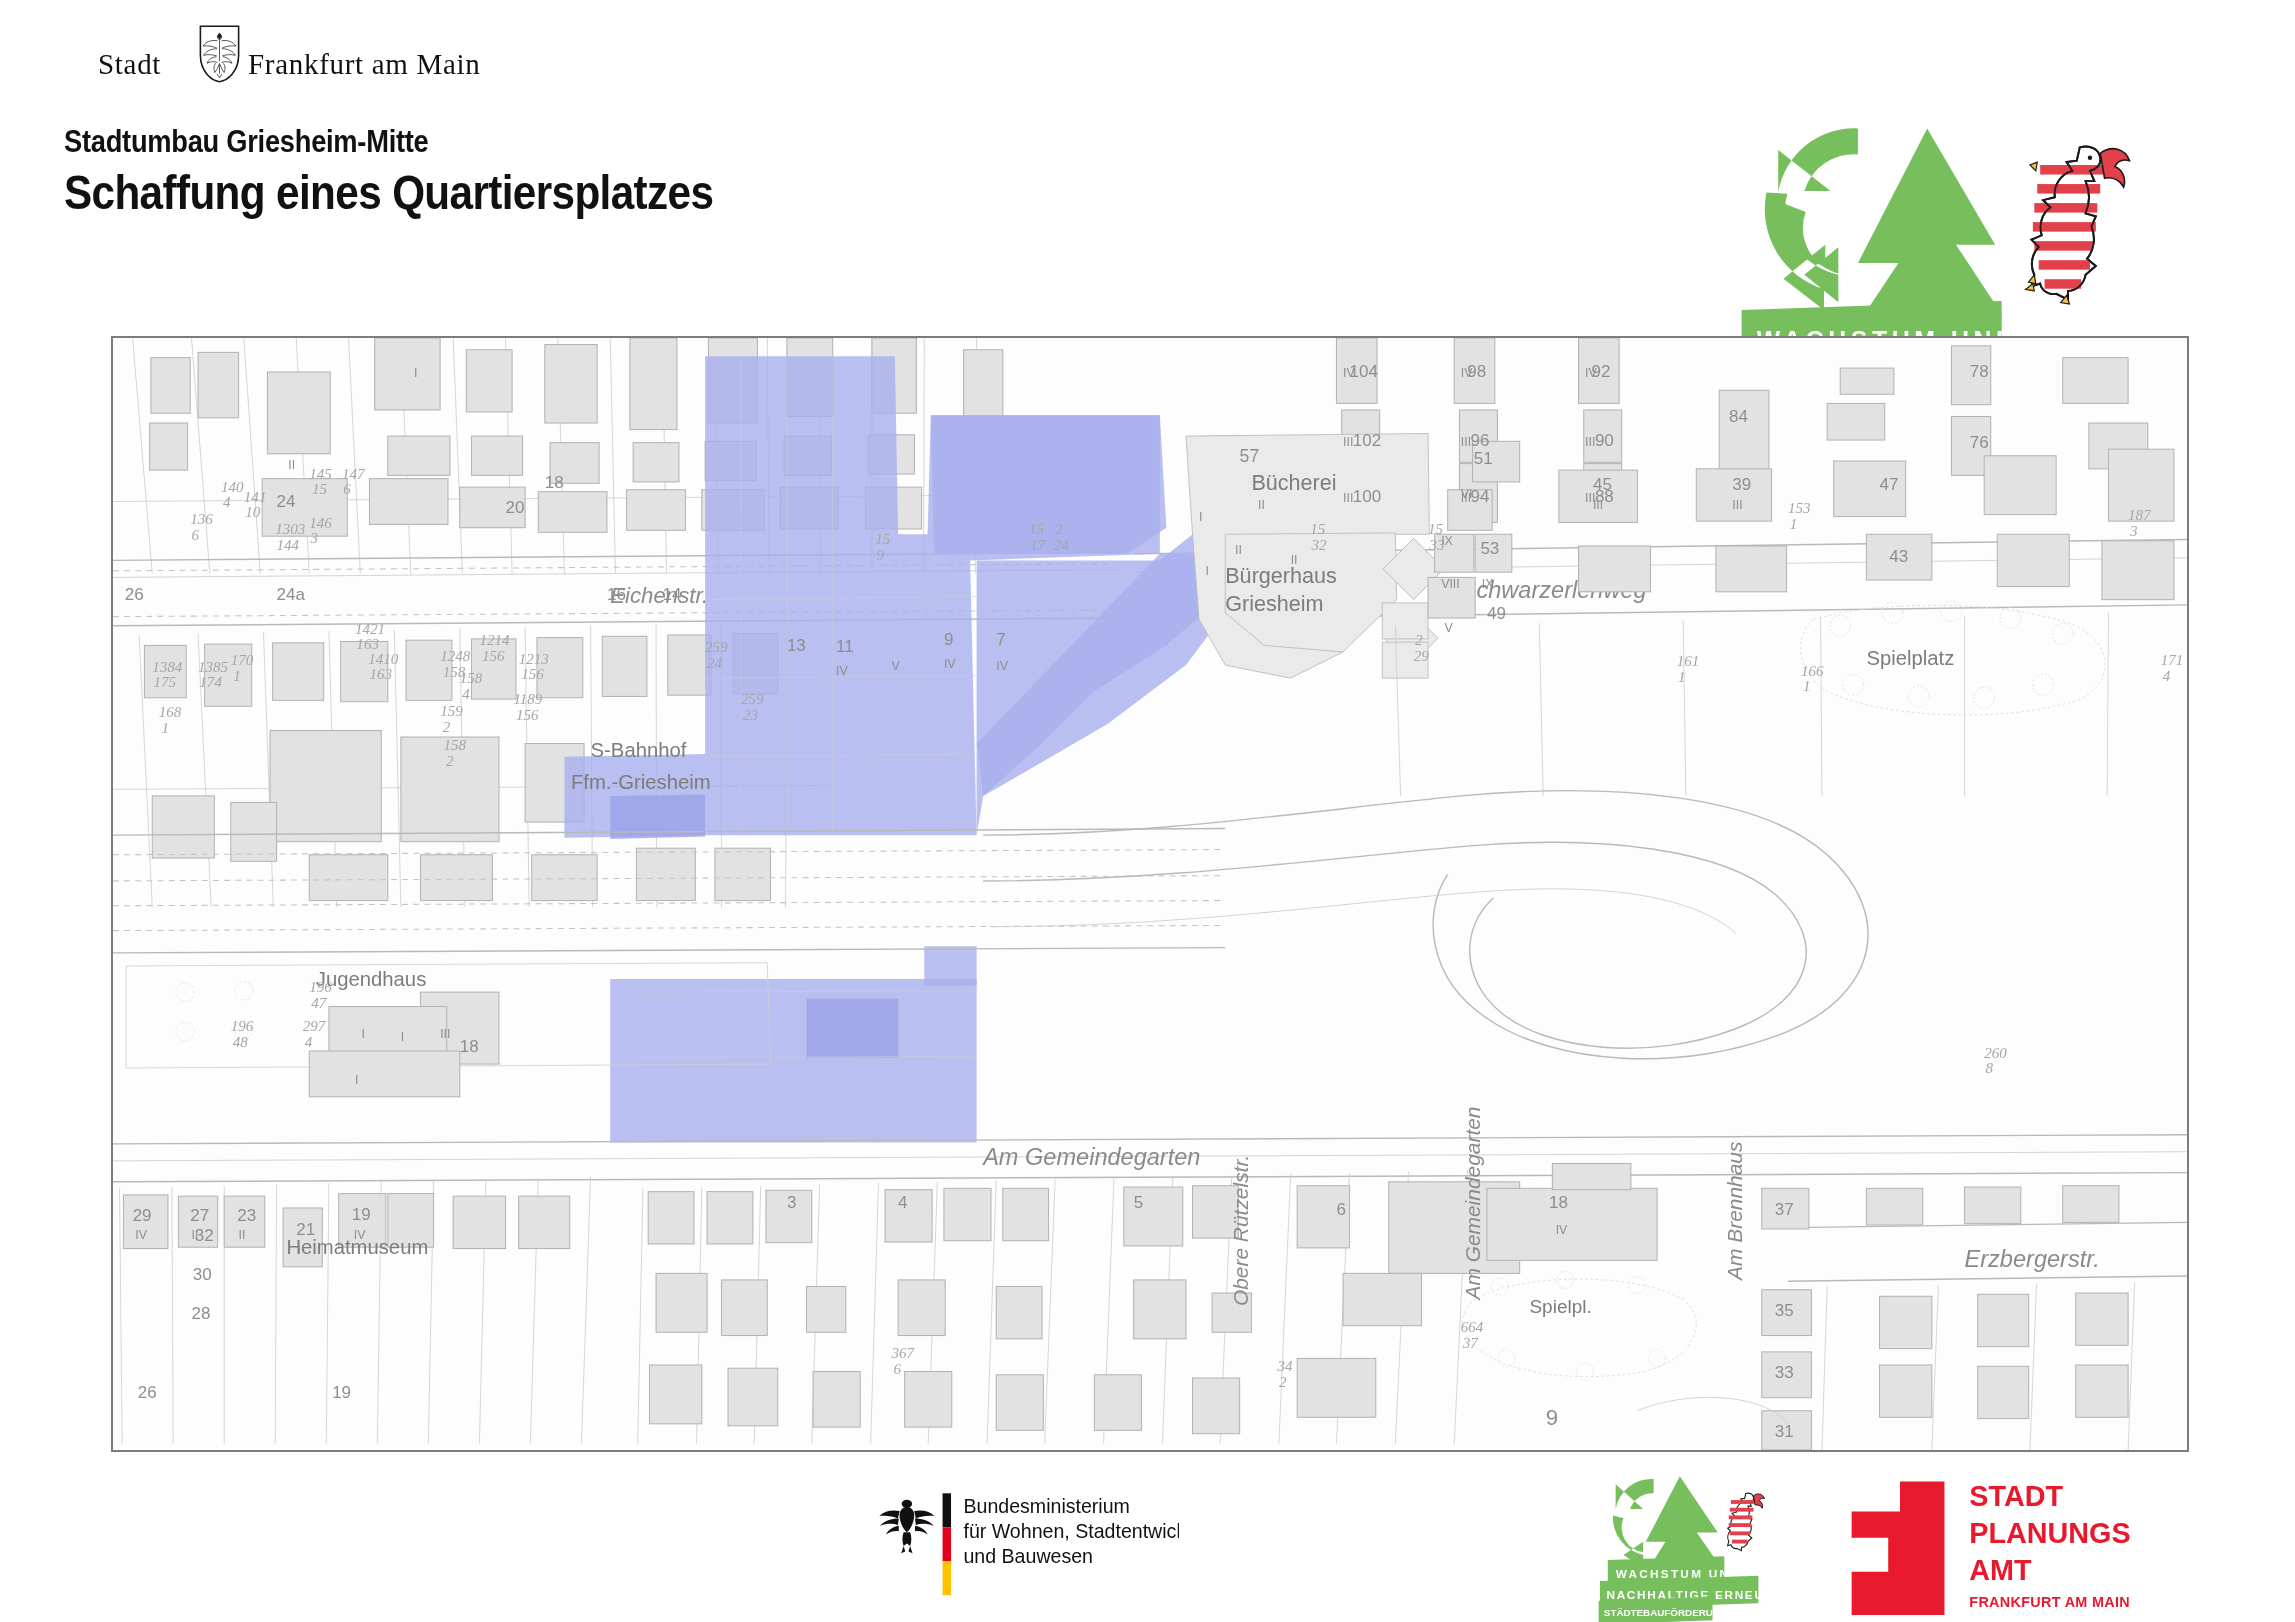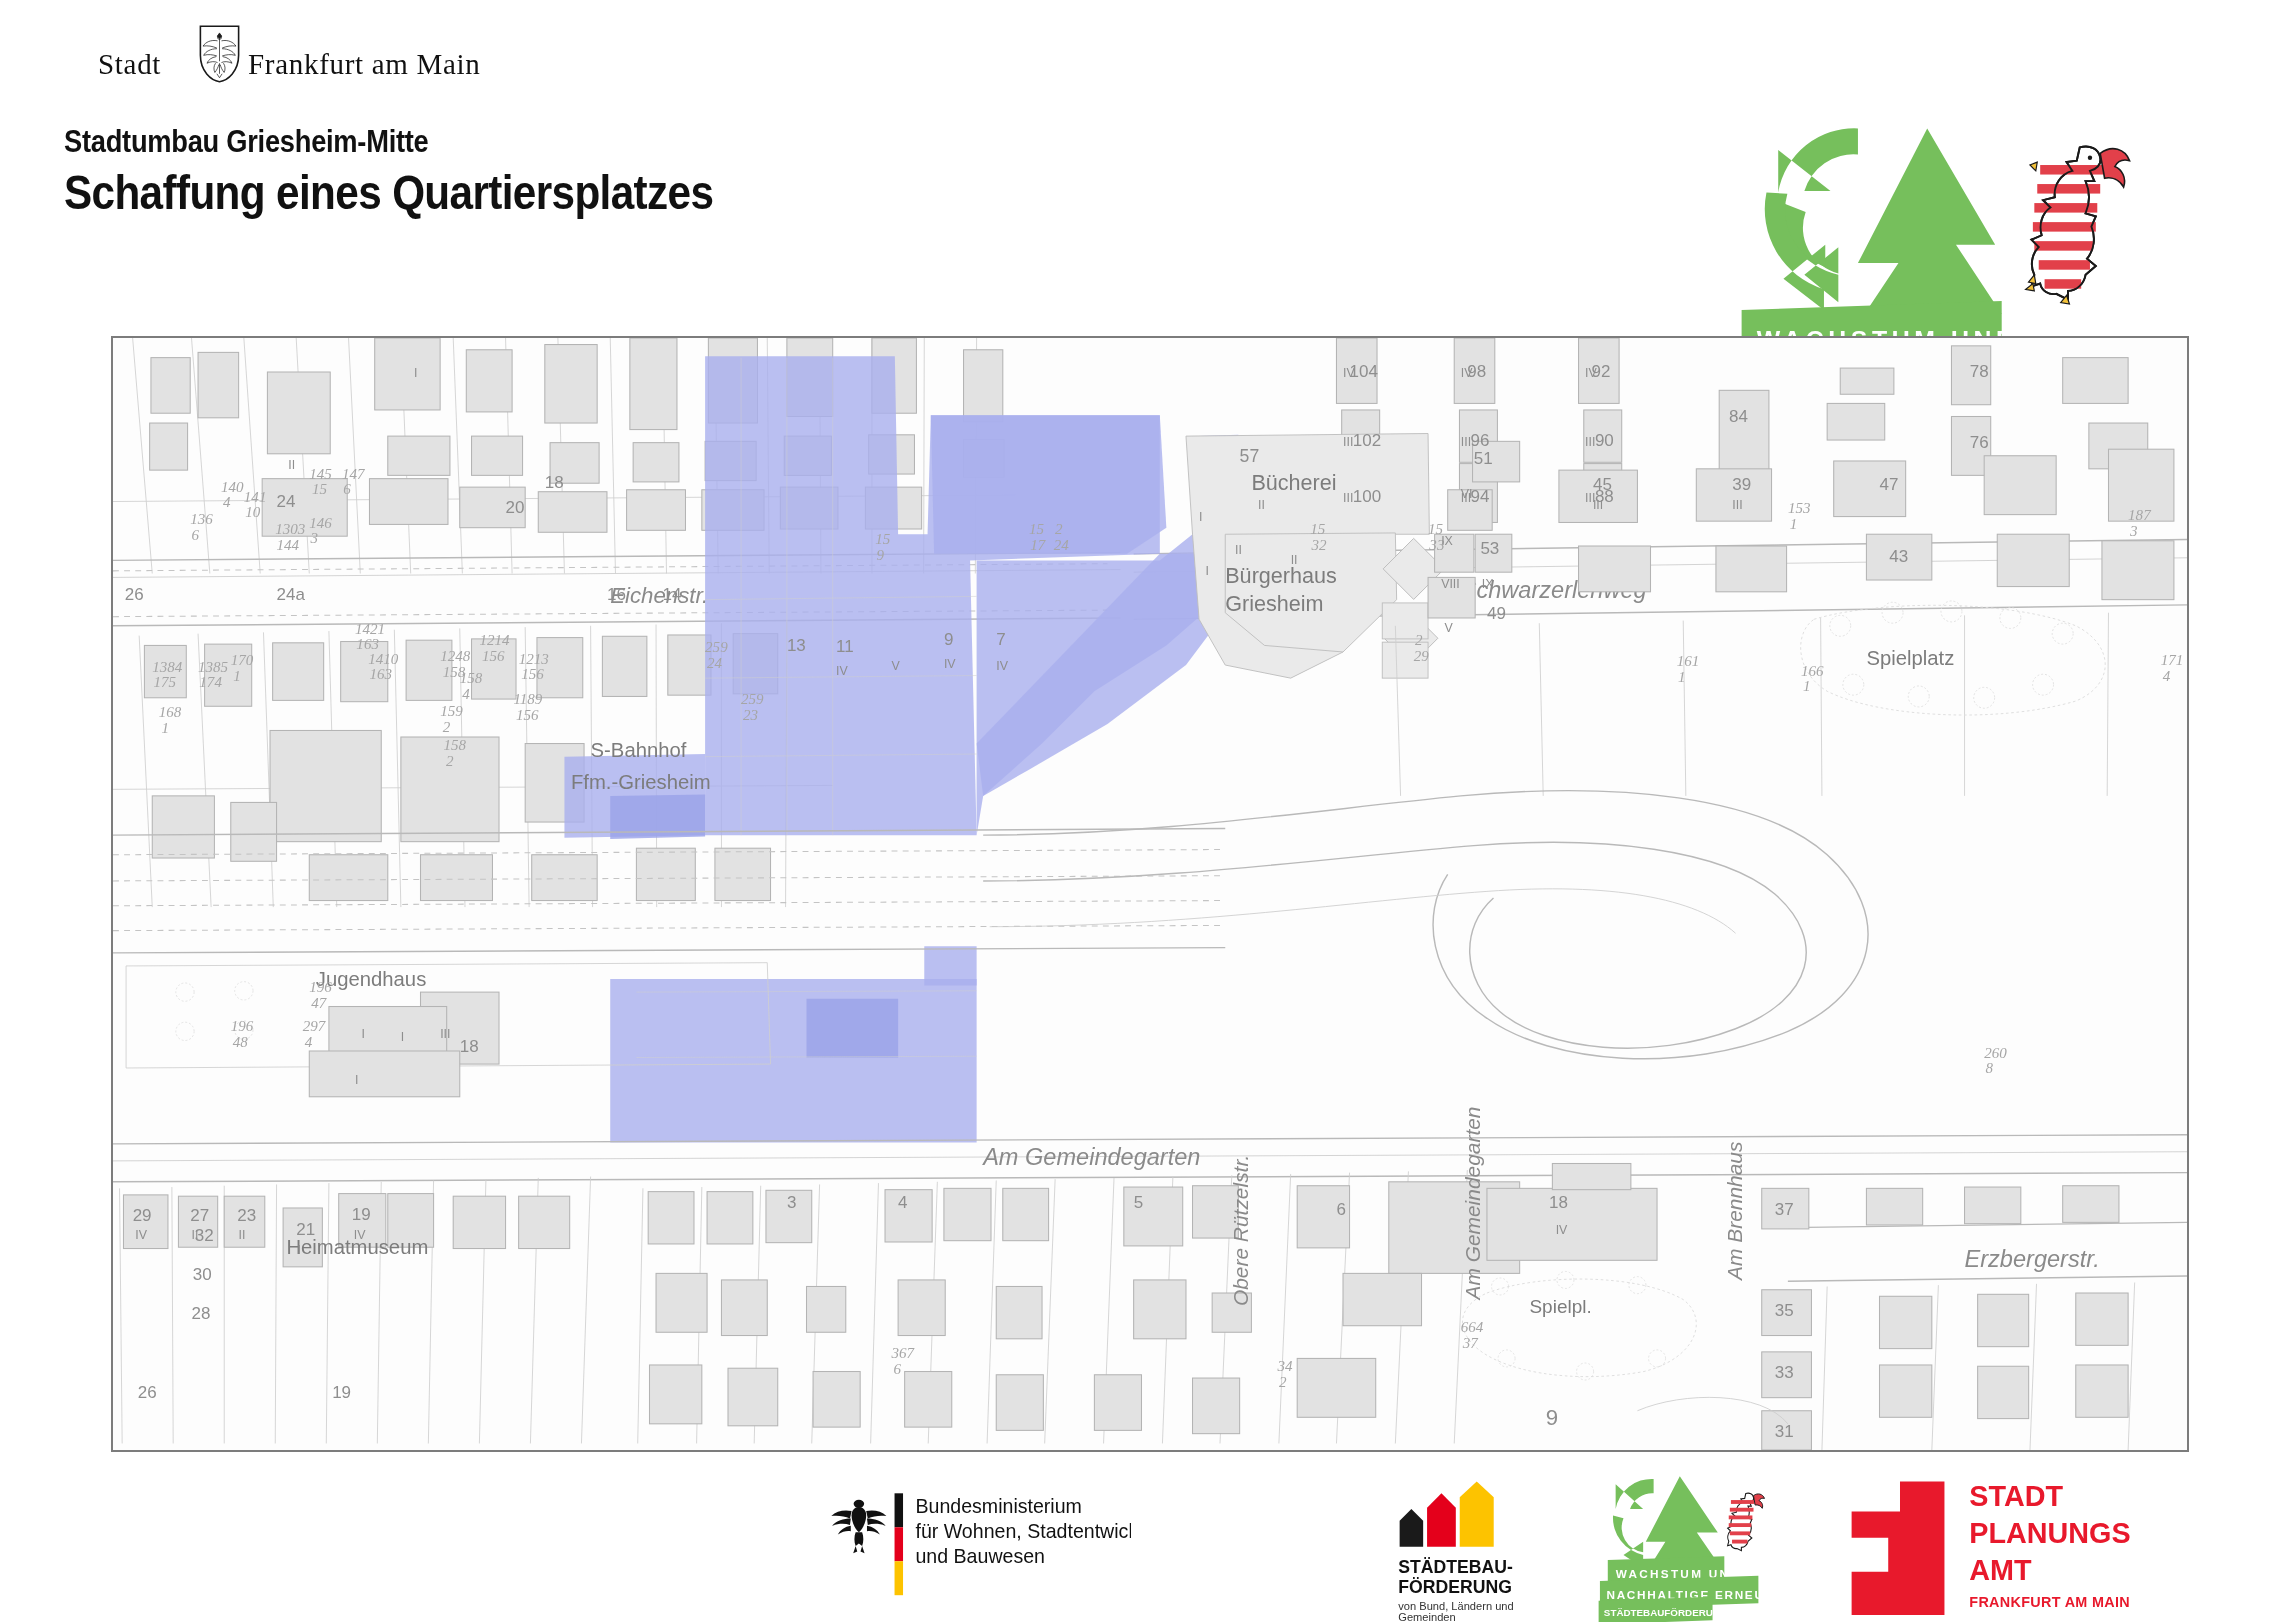--- a/index.html
+++ b/index.html
@@ -44,21 +44,21 @@
   .road{fill:none;stroke:#b9b9b9;stroke-width:2.2;}
   .roadthin{fill:none;stroke:#cccccc;stroke-width:1.3;}
   .rail{fill:none;stroke:#c4c4c4;stroke-width:1.6;stroke-dasharray:9 8;}
   .hl{fill:#a9afee;fill-opacity:0.80;}
   .hl2{fill:#9aa2e8;fill-opacity:0.80;}
   .tree{fill:none;stroke:#dcdcdc;stroke-width:1.4;stroke-dasharray:4 4;}
 
   
   #footer{position:absolute;left:0;top:1475px;width:2295px;height:147px;}
   .f-logo{position:absolute;top:0;height:147px;}
-  #logo-bmwsb{left:824px;width:307px;}
+  #logo-bmwsb{left:872px;width:307px;}
   #logo-hessen{left:1213px;width:131px;}
   #logo-staedtebau{left:1393px;width:157px;}
   #logo-wachstum2{left:1596px;width:203px;}
   #logo-spa{left:1832px;width:340px;}
   .f-txt{font-family:"Liberation Sans",sans-serif;}
 </style>
 </head>
 <body>
 
 <div id="city-logo">
@@ -680,33 +680,20 @@
       <rect x="108" y="28" width="13" height="52" fill="#111"></rect>
       <rect x="108" y="80" width="13" height="52" fill="#e4001b"></rect>
       <rect x="108" y="132" width="13" height="52" fill="#fdc300"></rect>
       <text class="f-txt" x="140" y="58" font-size="30" fill="#111">Bundesministerium</text>
       <text class="f-txt" x="140" y="96" font-size="30" fill="#111">für Wohnen, Stadtentwicklung</text>
       <text class="f-txt" x="140" y="134" font-size="30" fill="#111">und Bauwesen</text>
     </svg>
   </div>
 
 
-  <div class="f-logo" id="logo-staedtebau">
-    <svg viewBox="0 0 240 225" width="157" height="147">
-      <g>
-        <path d="M10 110 L10 70 L28 52 L46 70 L46 110 Z" fill="#1a1a1a"></path>
-        <path d="M52 110 L52 50 L74 28 L96 50 L96 110 Z" fill="#e4001b"></path>
-        <path d="M102 110 L102 34 L128 10 L154 34 L154 110 Z" fill="#fdc300"></path>
-      </g>
-      <text class="f-txt" x="8" y="150" font-size="27" font-weight="bold" fill="#111">STÄDTEBAU-</text>
-      <text class="f-txt" x="8" y="180" font-size="27" font-weight="bold" fill="#111">FÖRDERUNG</text>
-      <text class="f-txt" x="8" y="206" font-size="17" fill="#333">von Bund, Ländern und</text>
-      <text class="f-txt" x="8" y="224" font-size="17" fill="#333">Gemeinden</text>
-    </svg>
-  </div>
 
   <div class="f-logo" id="logo-wachstum2">
     <svg viewBox="0 0 310 225">
       <g>
         <path class="wl-green" d="M30 14 L30 52 A56 56 0 0 1 88 6 L88 28 A36 36 0 0 0 52 52 L72 52 Z"></path>
         <path class="wl-green" d="M26 62 A58 58 0 0 0 72 122 L72 142 L42 122 L72 102 L72 118
                                    A38 38 0 0 1 42 66 Z"></path>
       </g>
       <path class="wl-green" d="M128 2 L76 102 L106 102 L82 140 L190 140 L154 88 L186 88 Z"></path>
       <polygon class="wl-green" points="18,130 196,124 196,166 18,172"></polygon>

